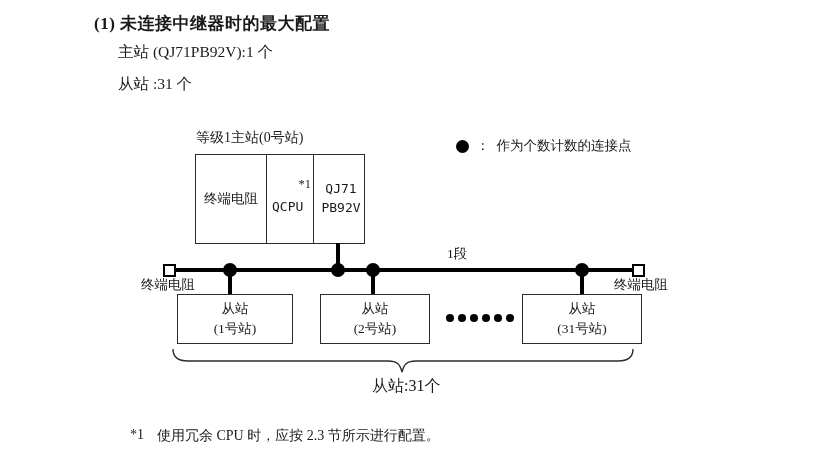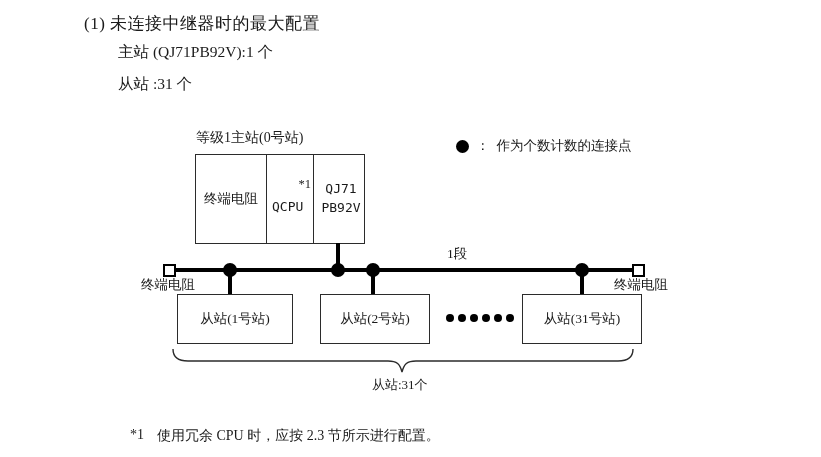--- a/index.html
+++ b/index.html
@@ -17,22 +17,22 @@
     background: var(--background);
     color: var(--ink);
     font-family: "Liberation Serif", "DejaVu Serif", serif;
     overflow: hidden;
   }
   .abs { position: absolute; }
   .mono { font-family: "DejaVu Sans Mono", monospace; }
 
   
   .heading {
-    left: 84px; top: 12px;
-    font-size: 17px; font-weight: normal;
+    left: 94px; top: 12px;
+    font-size: 17px; font-weight: bold;
     letter-spacing: 0.5px;
     white-space: nowrap;
     text-align: center;
   }
   .spec-line { left: 118px; font-size: 15.5px; white-space: nowrap; }
   .spec-line.l1 { top: 42px; }
   .spec-line.l2 { top: 66px; margin-top: 8px; }
 
   
   .master-label { left: 196px; top: 129px; font-size: 14px; white-space: nowrap; }
@@ -76,33 +76,33 @@
   .dot-1 { left: 223px; }
   .dot-2 { left: 331px; }
   .dot-3 { left: 366px; }
   .dot-4 { left: 575px; }
 
   
   .slave-box {
     top: 294px; height: 50px;
     border: 1.5px solid var(--box_border);
     background: var(--background);
-    display: flex; flex-direction: row; justify-content: center; align-items: center;
+    display: flex; flex-direction: column; justify-content: center; align-items: center;
     font-size: 13.5px; line-height: 1.45; z-index: 1;
   }
   .slave-1  { left: 177px; width: 116px; }
   .slave-2  { left: 320px; width: 110px; }
   .slave-31 { left: 522px; width: 120px; }
 
   .ellipsis { left: 446px; top: 314px; display: flex; gap: 4px; align-items: center; }
   .edot { width: 8px; height: 8px; border-radius: 50%; background: var(--line); display: inline-block; }
 
   
   .brace { left: 172px; top: 348px; }
-  .brace-label { left: 372px; top: 376px; font-size: 13px; white-space: nowrap; }
+  .brace-label { left: 372px; top: 376px; font-size: 16px; white-space: nowrap; }
 
   
   .caption { left: 290px; top: 398px; font-size: 16px; font-weight: bold; white-space: nowrap; }
   .footnote { left: 130px; top: 427px; font-size: 14px; display: flex; gap: 13px; white-space: nowrap; }
 </style>
 </head>
 <body>
 
 <div class="page">
 

